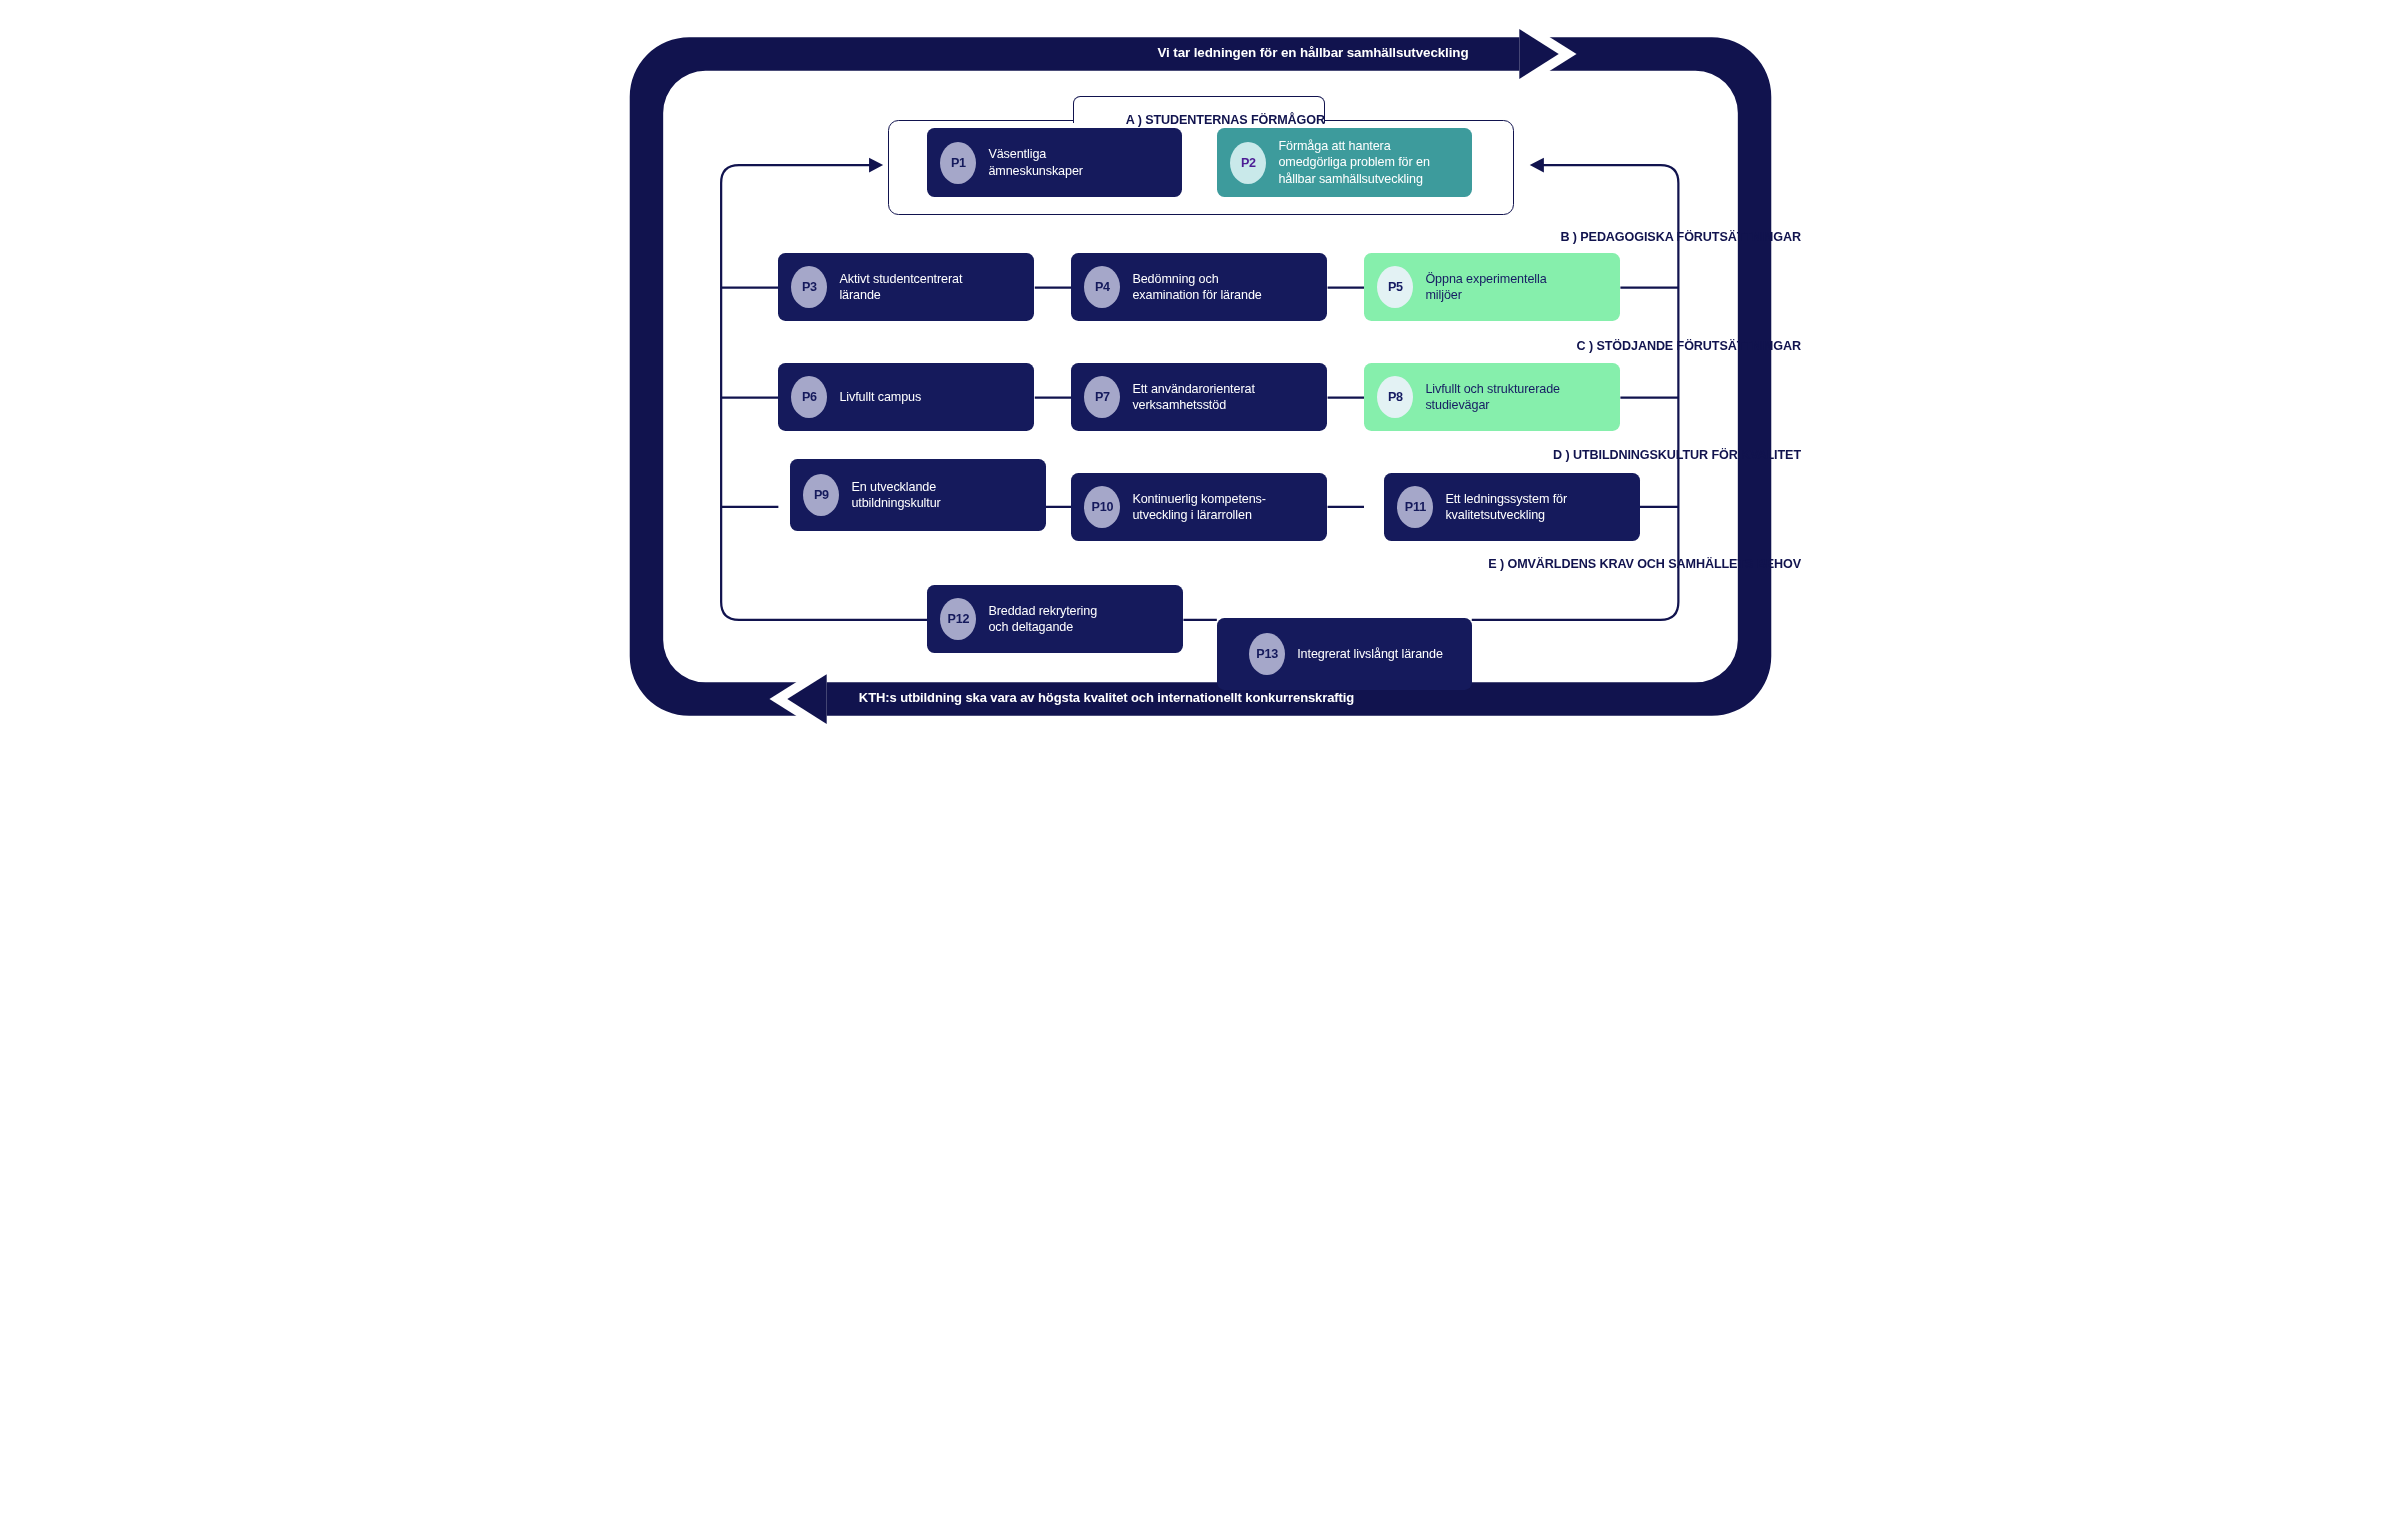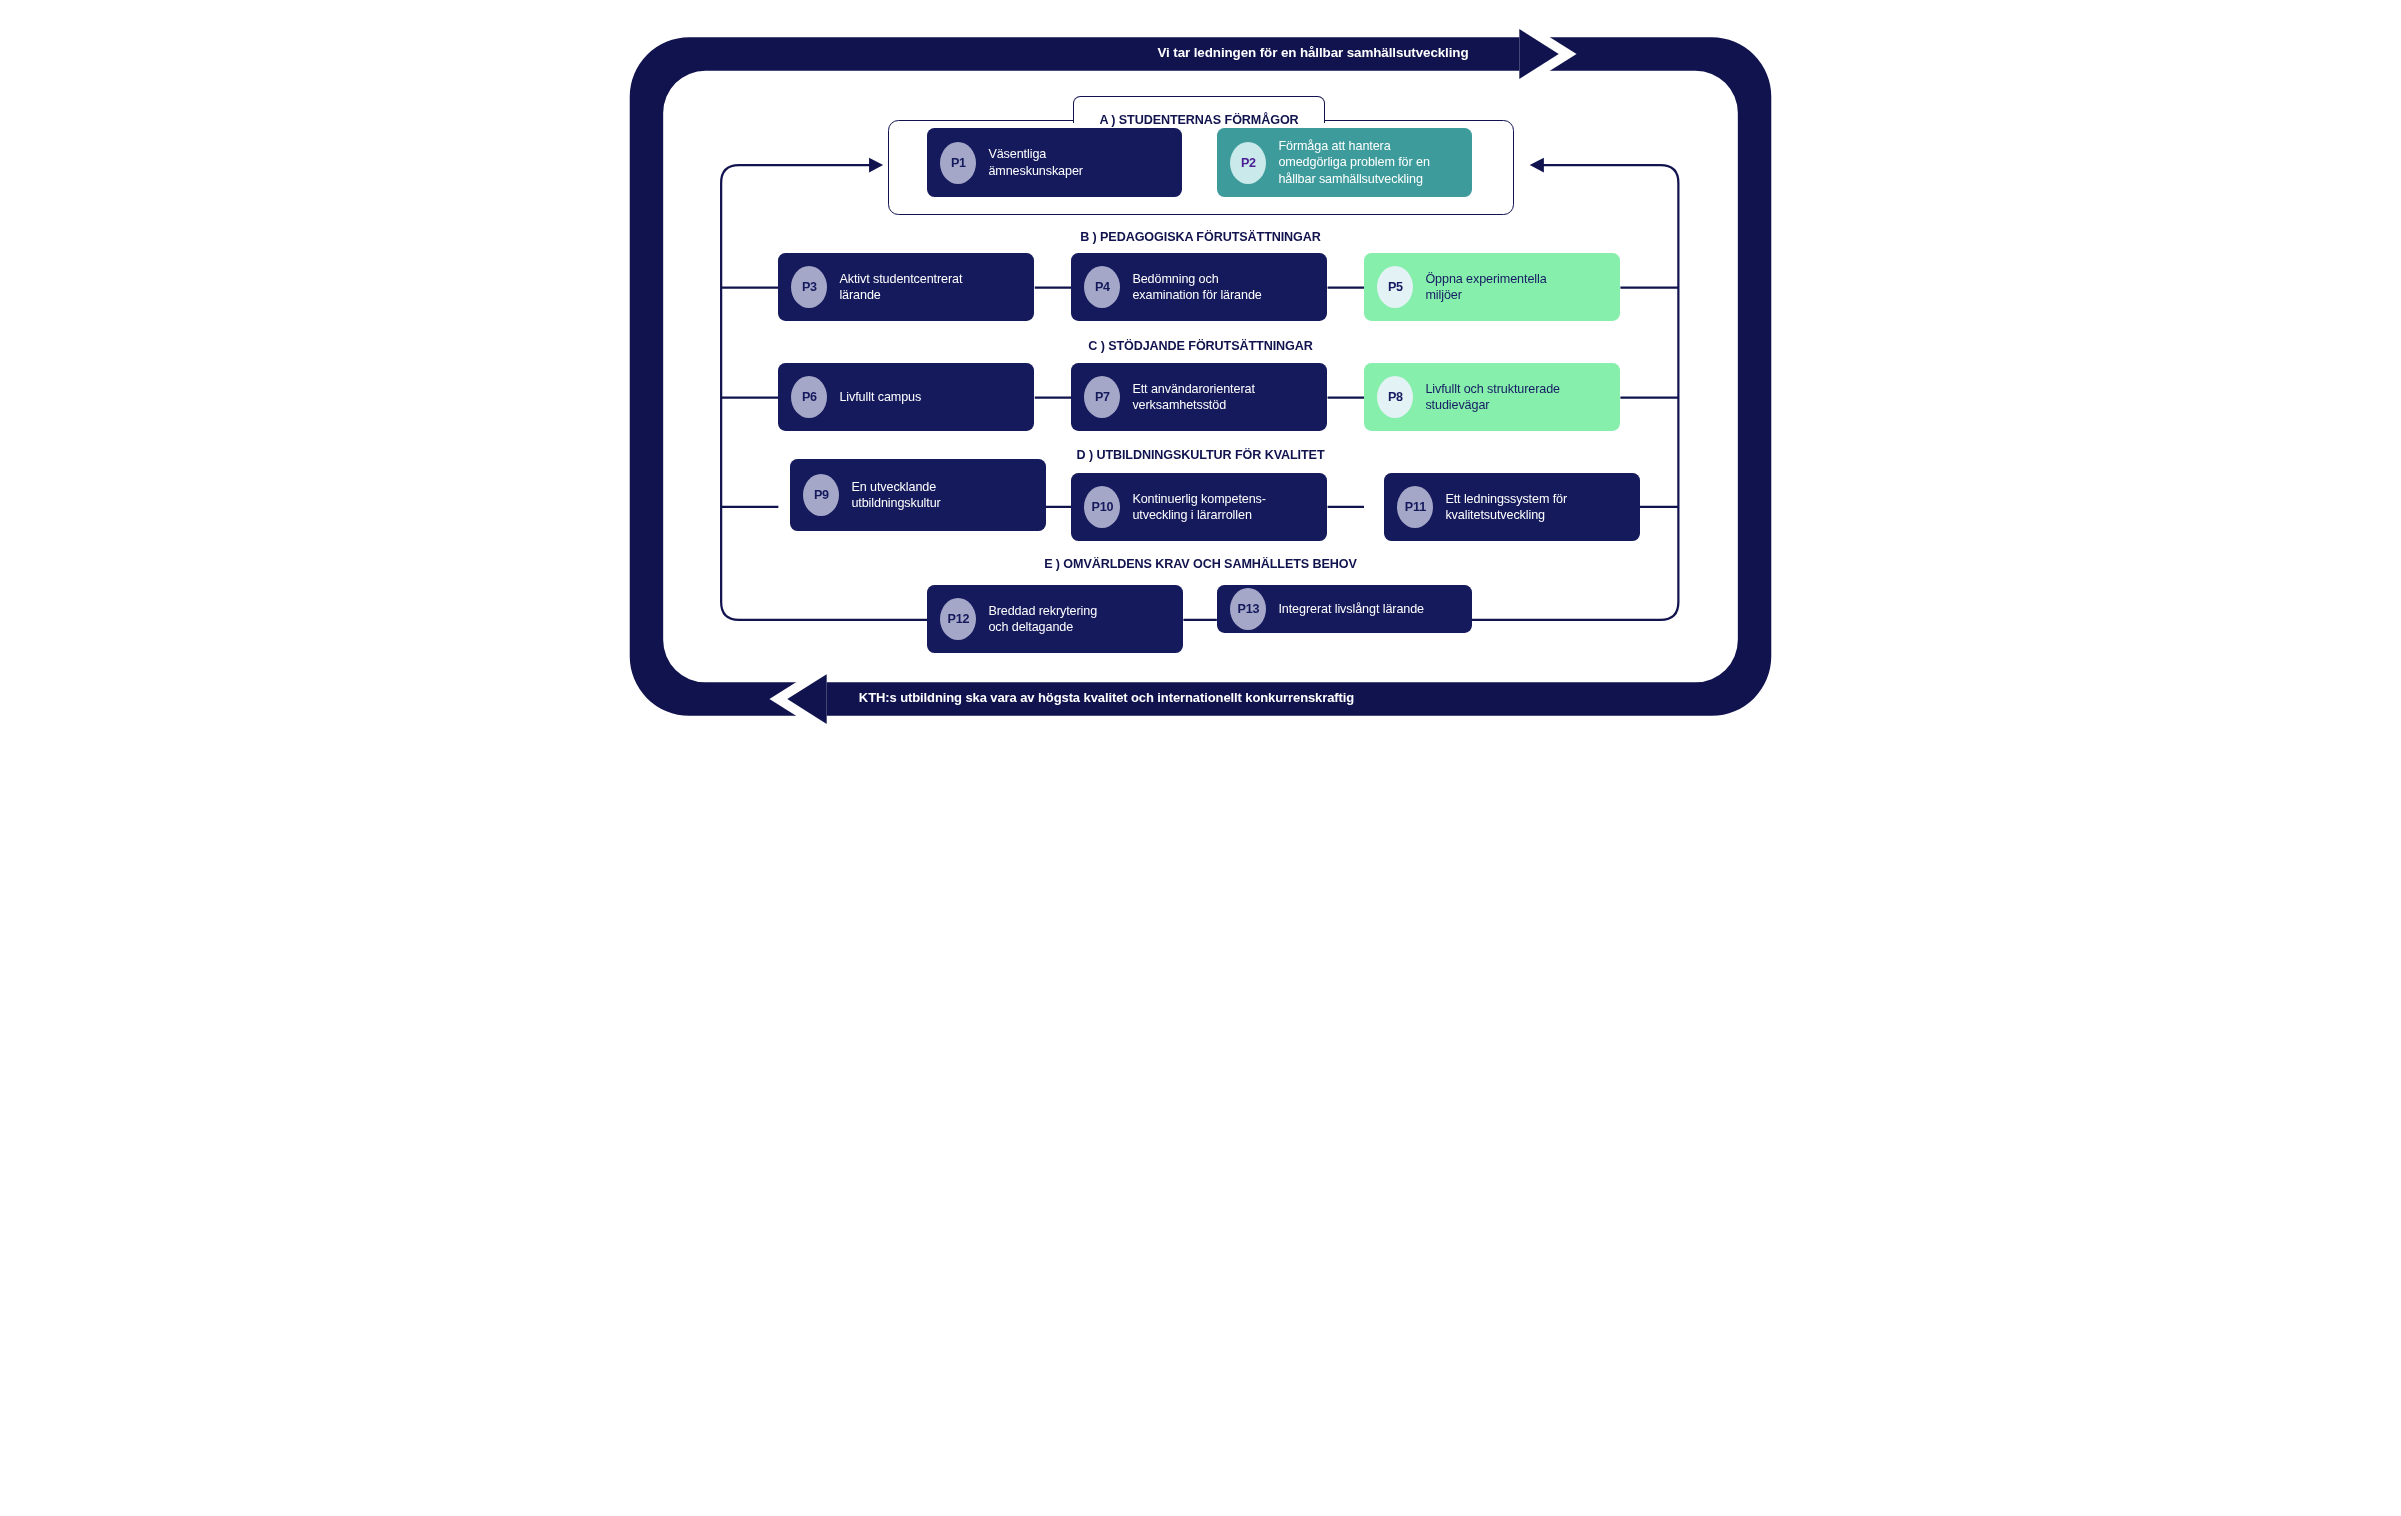--- a/index.html
+++ b/index.html
@@ -7,21 +7,21 @@
     position:relative;width:1201px;height:759px;background:#ffffff;
     font-family:"Liberation Sans",sans-serif;overflow:hidden;margin:0 auto;
   }
   .stage svg{position:absolute;left:0;top:0;z-index:0;}
 
   .banner{position:absolute;color:#ffffff;font-weight:600;font-size:13.4px;
     text-align:center;white-space:nowrap;letter-spacing:-0.1px;z-index:2;}
   #banner-top{left:490px;width:446px;top:45px;}
   #banner-bottom{left:239px;width:535px;top:690px;font-size:13px;}
 
-  .section-header{position:absolute;left:0;width:1201px;text-align:center;
+  .section-header{position:absolute;left:0;width:1201px;text-align:right;
     font-weight:700;font-size:12.6px;color:#11134e;letter-spacing:-0.1px;z-index:3;white-space:nowrap;}
   #header-a{left:473px;width:252px;top:113px;}
   #header-b{top:230px;}
   #header-c{top:339px;}
   #header-d{top:448px;}
   #header-e{top:557px;}
 
   .group-a-outline{position:absolute;left:288px;top:120px;width:626px;height:95px;
     border:1.9px solid #11134e;border-radius:10.4px;box-sizing:border-box;z-index:1;background:transparent;}
   .group-a-tab{position:absolute;left:473px;top:96px;width:252px;height:27px;
@@ -48,21 +48,21 @@
   #card-p3{left:178px;top:253px;width:256px;height:68px;}
   #card-p4{left:471px;top:253px;width:256px;height:68px;}
   #card-p5{left:764px;top:253px;width:256px;height:68px;}
   #card-p6{left:178px;top:363px;width:256px;height:68px;}
   #card-p7{left:471px;top:363px;width:256px;height:68px;}
   #card-p8{left:764px;top:363px;width:256px;height:68px;}
   #card-p9{left:178px;top:459px;width:256px;height:72px;margin-left:12px;}
   #card-p10{left:471px;top:473px;width:256px;height:68px;}
   #card-p11{left:784px;top:473px;width:256px;height:68px;}
   #card-p12{left:327px;top:585px;width:256px;height:68px;}
-  #card-p13{left:617px;top:585px;width:255px;height:48px;}
+  #card-p13{left:617px;top:618px;width:255px;height:72px;justify-content:center;}
 </style>
 </head>
 <body>
 
 <div class="stage">
 
   <svg width="1201" height="759" viewBox="0 0 1616 1021">
 
     <path fill="#11134e" fill-rule="evenodd" d="
       M120,50 H1496 A80,80 0 0 1 1576,130 V883 A80,80 0 0 1 1496,963 H120 A80,80 0 0 1 40,883 V130 A80,80 0 0 1 120,50 Z

